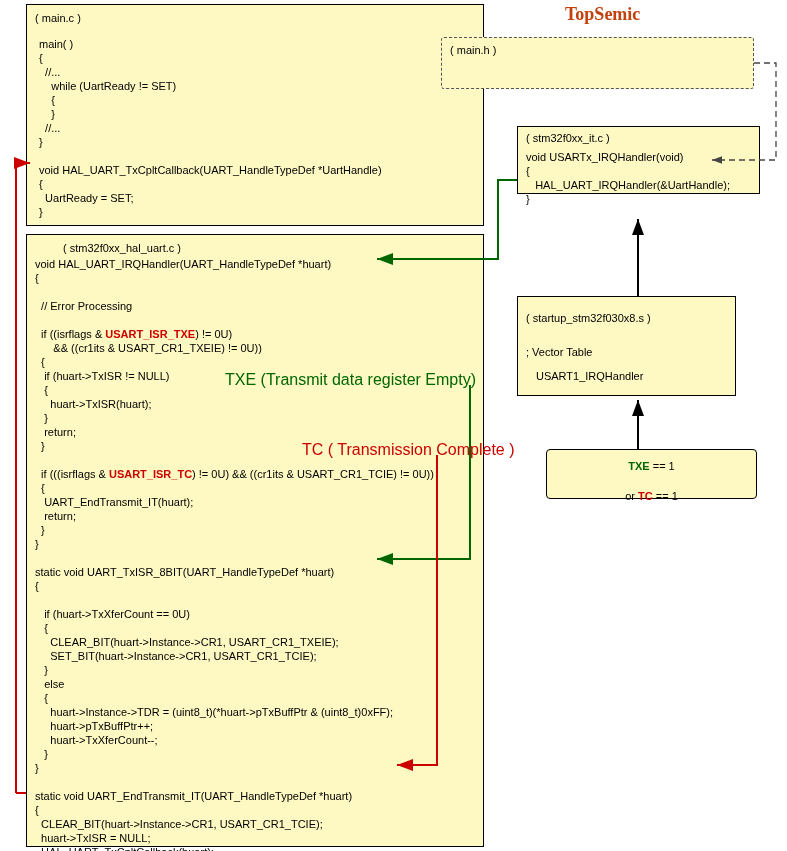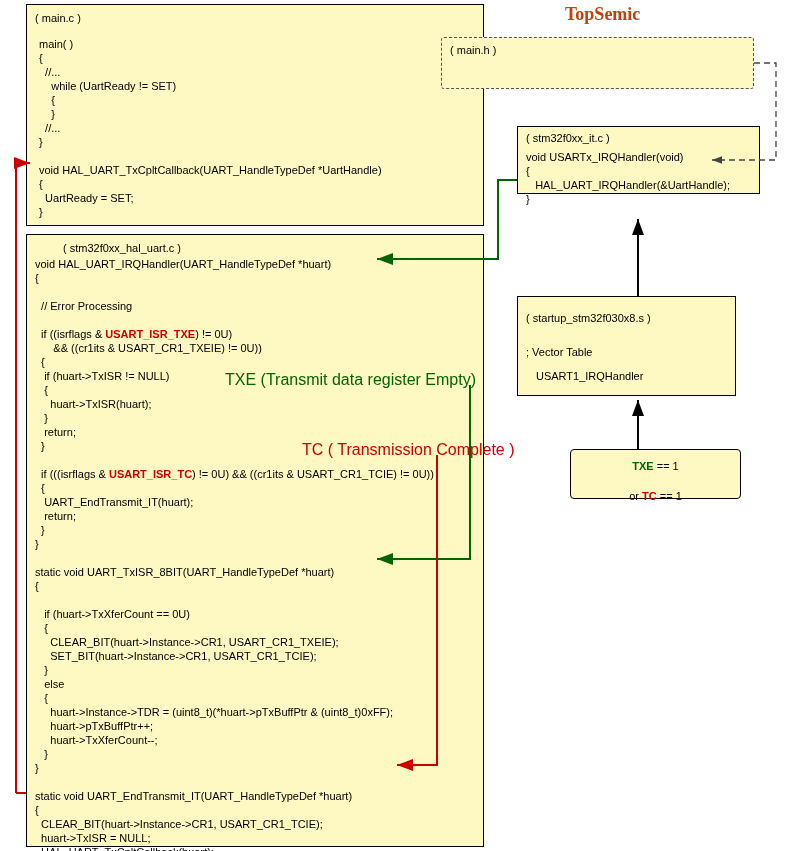--- a/index.html
+++ b/index.html
@@ -93,21 +93,21 @@
    HAL_UART_IRQHandler(&amp;UartHandle);
 }</div>
 </div>
 
 <div class="box" style="left:517px; top:296px; width:219px; height:100px;">
   <div class="code" style="position:absolute; left:8px; top:14px;">( startup_stm32f030x8.s )</div>
   <div class="code" style="position:absolute; left:8px; top:48px;">; Vector Table</div>
   <div class="code" style="position:absolute; left:18px; top:72px;">USART1_IRQHandler</div>
 </div>
 
-<div class="box" style="left:546px; top:449px; width:171px; height:50px; border-radius:4px;margin-left:24px;">
+<div class="box" style="left:546px; top:449px; width:211px; height:50px; border-radius:4px;">
   <div style="position:absolute; left:0; top:10px; width:100%; text-align:center;">
     <span class="b lbl-green" style="position:static;">TXE</span><span> == 1</span>
   </div>
   <div style="position:absolute; left:0; top:40px; width:100%; text-align:center;">
     <span>or </span><span class="b lbl-red" style="position:static;">TC</span><span> == 1</span>
   </div>
 </div>
 
 <div class="box" style="left:26px; top:234px; width:458px; height:613px;">
   <div class="code" style="position:absolute; left:8px; top:6px;margin-left:28px;">( stm32f0xx_hal_uart.c )</div>

